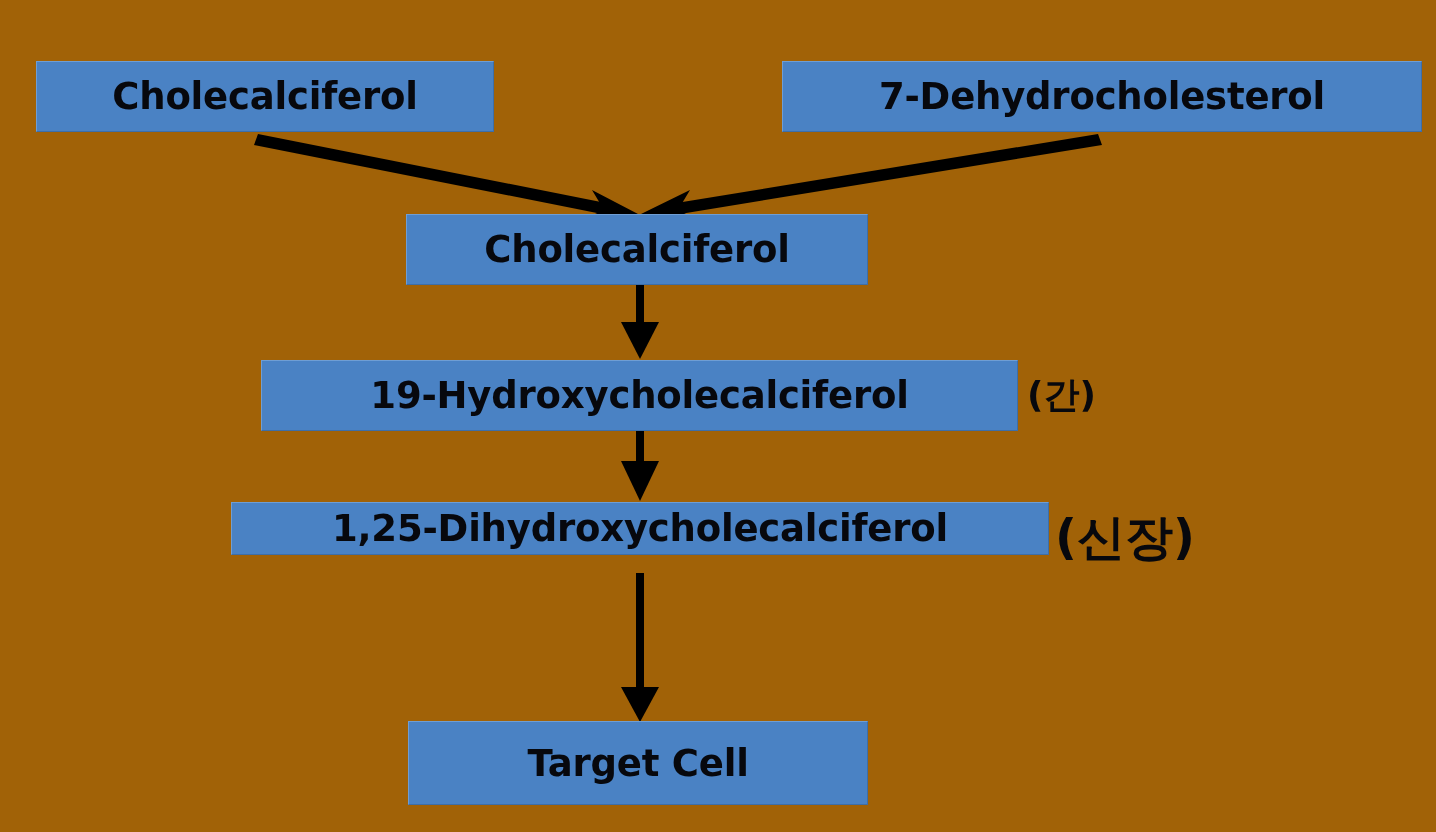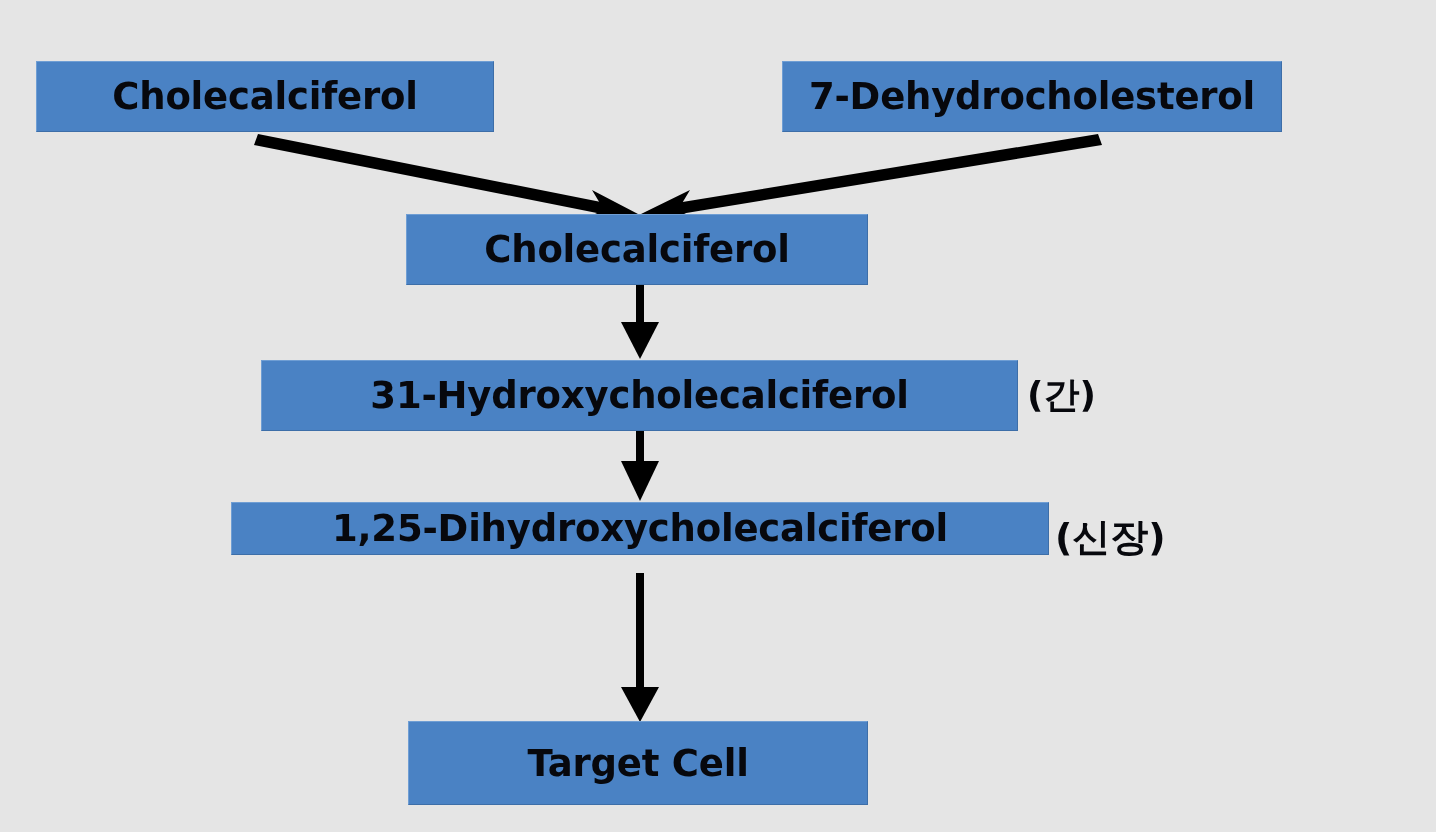--- a/index.html
+++ b/index.html
@@ -8,21 +8,21 @@
     padding: 0;
   }
   body {
     background: #ffffff;
     font-family: "Liberation Sans", sans-serif;
   }
   #diagram-canvas {
     position: relative;
     width: 1436px;
     height: 832px;
-    background: #e5e5e5;
+    background: #a16207;
     overflow: hidden;
   }
   #arrow-layer {
     position: absolute;
     left: 0;
     top: 0;
     width: 1436px;
     height: 832px;
     pointer-events: none;
   }
@@ -48,27 +48,27 @@
     position: absolute;
     color: #07080d;
     font-family: "DejaVu Sans", "Liberation Sans", sans-serif;
     font-weight: bold;
     white-space: nowrap;
     display: flex;
     align-items: center;
   }
   
   #node-cholecalciferol-diet  { left: 36px;  top: 61px;  width: 458px; height: 71px; font-size: 37px; }
-  #node-7-dehydrocholesterol  { left: 782px; top: 61px;  width: 500px; height: 71px; font-size: 37px; }
+  #node-7-dehydrocholesterol  { left: 782px; top: 61px;  width: 640px; height: 71px; font-size: 37px; }
   #node-cholecalciferol-skin  { left: 406px; top: 214px; width: 462px; height: 71px; font-size: 37px; }
   #node-25-hydroxy            { left: 261px; top: 360px; width: 757px; height: 71px; font-size: 37px; }
   #node-1-25-dihydroxy        { left: 231px; top: 502px; width: 818px; height: 53px; font-size: 37px; }
   #node-target-cell           { left: 408px; top: 721px; width: 460px; height: 84px; font-size: 37px; }
   #label-liver                { left: 1027px; top: 360px; height: 71px; font-size: 36px; }
-  #label-kidney               { left: 1055px; top: 502px; height: 71px; font-size: 38px; }
+  #label-kidney               { left: 1055px; top: 502px; height: 71px; font-size: 48px; }
 </style>
 </head>
 <body>
 
 <div id="diagram-canvas">
 
   <svg id="arrow-layer" viewBox="0 0 1436 832" width="1436" height="832" xmlns="http://www.w3.org/2000/svg">
 
     <g>
       <path d="M 258 134 L 616 205 L 612 216 L 254 145 Z" fill="#000000"></path>
@@ -95,21 +95,21 @@
       <path d="M 621 687 L 659 687 L 640 722 Z" fill="#000000"></path>
     </g>
   </svg>
 
   <div class="node-box" id="node-cholecalciferol-diet">Cholecalciferol</div>
 
   <div class="node-box" id="node-7-dehydrocholesterol">7-Dehydrocholesterol</div>
 
   <div class="node-box" id="node-cholecalciferol-skin">Cholecalciferol</div>
 
-  <div class="node-box" id="node-25-hydroxy">31-Hydroxycholecalciferol</div>
+  <div class="node-box" id="node-25-hydroxy">19-Hydroxycholecalciferol</div>
 
   <div class="organ-label" id="label-liver">(간)</div>
 
   <div class="node-box" id="node-1-25-dihydroxy">1,25-Dihydroxycholecalciferol</div>
 
   <div class="organ-label" id="label-kidney">(신장)</div>
 
   <div class="node-box" id="node-target-cell">Target Cell</div>
 
 </div>

